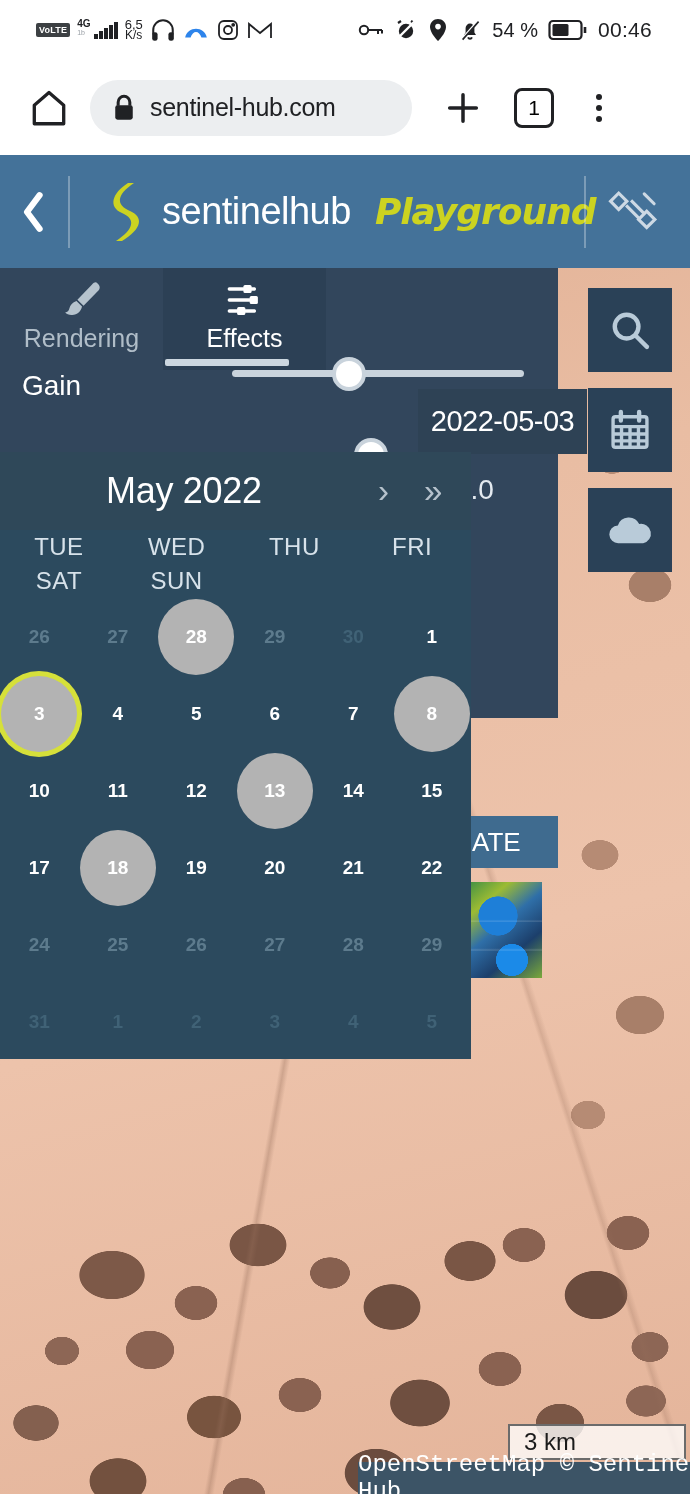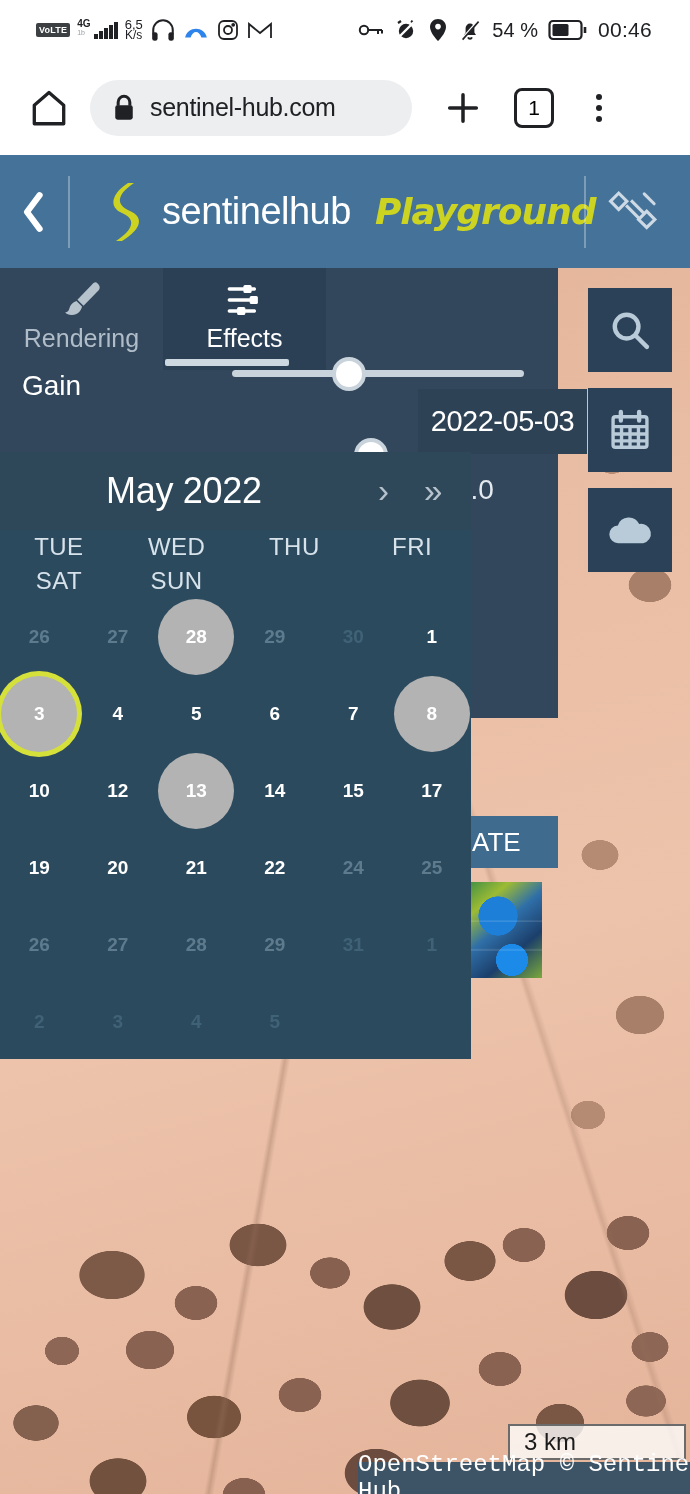--- a/index.html
+++ b/index.html
@@ -507,33 +507,39 @@
         <div class="daycell">
           <span class="pill ">7</span>
         </div>
         <div class="daycell">
           <span class="pill avail">8</span>
         </div>
         <div class="daycell">
           <span class="pill ">10</span>
         </div>
         <div class="daycell">
+          <span class="pill ">11</span>
+        </div>
+        <div class="daycell">
           <span class="pill ">12</span>
         </div>
         <div class="daycell">
           <span class="pill avail">13</span>
         </div>
         <div class="daycell">
           <span class="pill ">14</span>
         </div>
         <div class="daycell">
           <span class="pill ">15</span>
         </div>
         <div class="daycell">
           <span class="pill ">17</span>
+        </div>
+        <div class="daycell">
+          <span class="pill avail">18</span>
         </div>
         <div class="daycell">
           <span class="pill ">19</span>
         </div>
         <div class="daycell">
           <span class="pill ">20</span>
         </div>
         <div class="daycell">
           <span class="pill ">21</span>
         </div>

